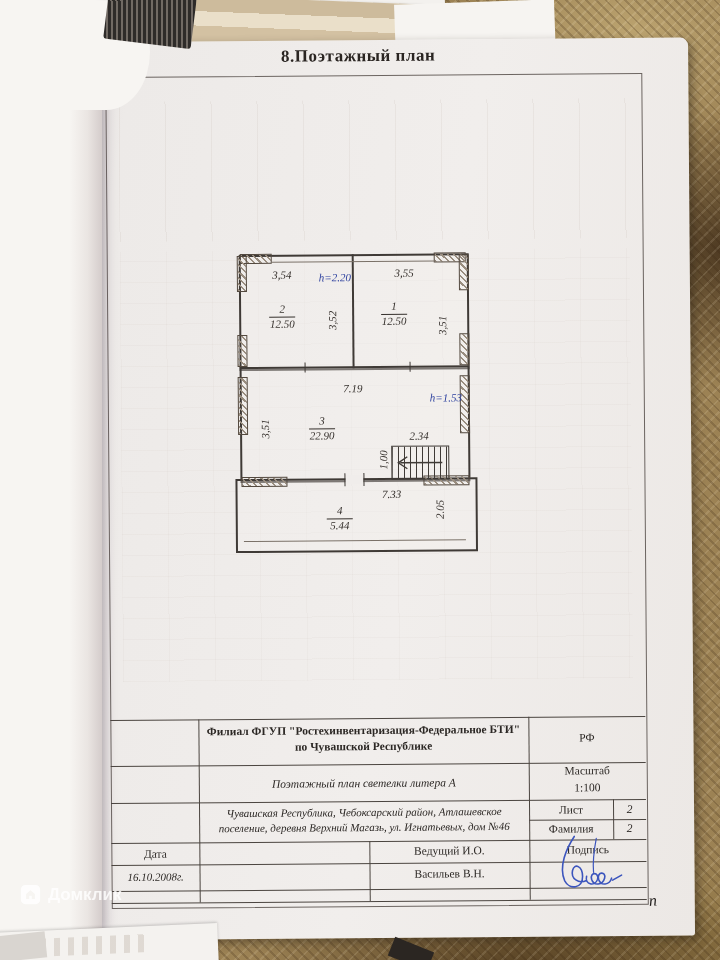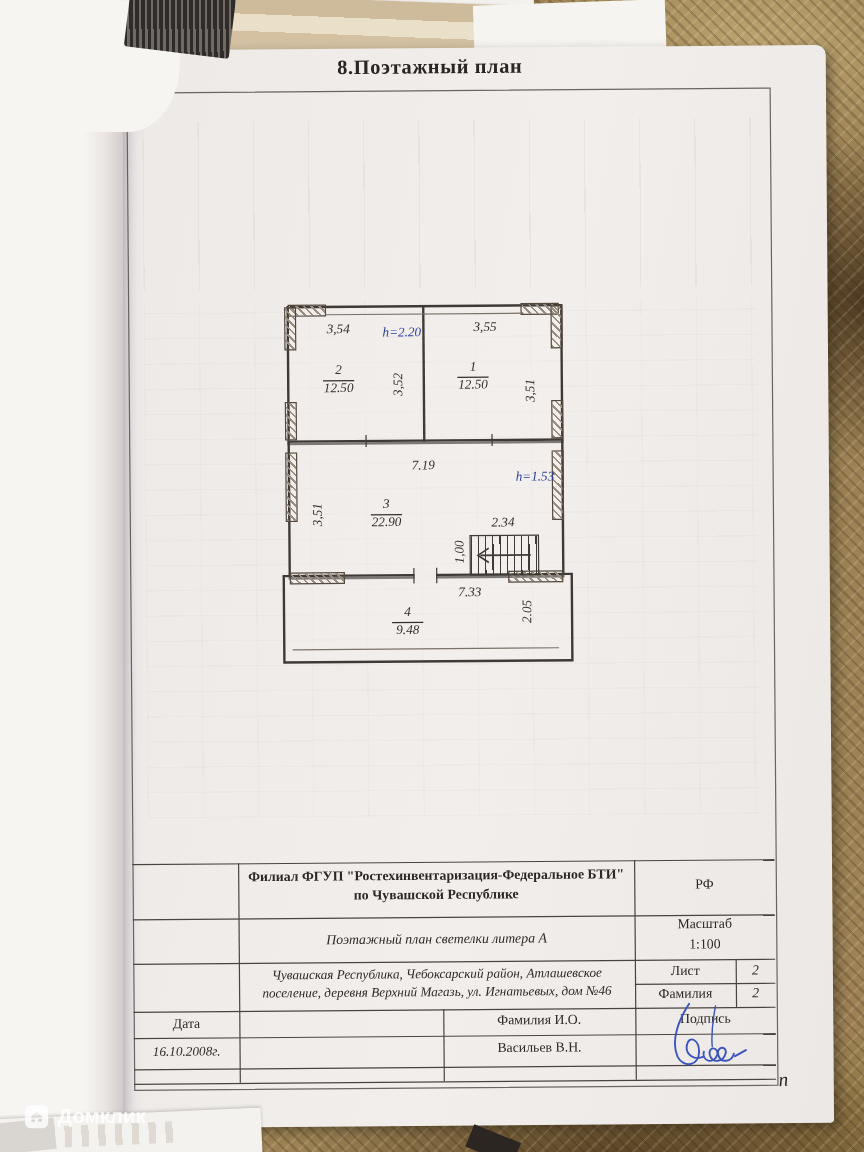--- a/index.html
+++ b/index.html
@@ -78,21 +78,21 @@
   .stack-dark{position:absolute;left:106px;top:-8px;width:88px;height:52px;transform:rotate(7deg);
     background:repeating-linear-gradient(82deg,#2e2b29 0 3px,#716a64 3px 5px);border-radius:3px;}
   .scrap1{position:absolute;left:-10px;top:928px;width:228px;height:38px;background:#f4f2ef;
     transform:rotate(-2.5deg);box-shadow:0 -1px 3px rgba(0,0,0,.2);}
   .scrap1 .marks{position:absolute;left:8px;top:8px;width:150px;height:18px;opacity:.4;
     background:repeating-linear-gradient(90deg, rgba(140,120,100,.5) 0 6px, rgba(0,0,0,0) 6px 14px);}
   .scrap-grey{position:absolute;left:-6px;top:934px;width:52px;height:26px;background:#d9d5d0;transform:rotate(-6deg);}
   .scrap-dark{position:absolute;left:390px;top:944px;width:42px;height:20px;background:#2b2622;transform:rotate(22deg);}
   .corner-mark{position:absolute;left:584px;top:854px;font-size:16px;font-style:italic;color:#1f1c1a;transform:rotate(-4deg);}
   
-  .wm{position:absolute;left:20px;top:920px;display:flex;align-items:center;gap:7px;}
+  .wm{position:absolute;left:20px;top:884px;display:flex;align-items:center;gap:7px;}
   .wm-label{font-family:"Liberation Sans", sans-serif;font-weight:bold;font-size:17px;color:rgba(255,255,255,.82);}
 </style>
 </head>
 <body>
 
 <div id="scene">
   <div class="weave"></div>
 
   <div class="stack-white"></div>
   <div class="strip-beige"></div>
@@ -161,21 +161,21 @@
         <span class="area">22.90</span>
       </div>
       <div class="dim vdim" style="left:10px;top:172px;width:40px;">3,51</div>
 
       <div class="dim" style="left:162px;top:180px;width:44px;">2.34</div>
       <div class="dim vdim" style="left:128px;top:204px;width:40px;">1,00</div>
 
       <div class="dim" style="left:132px;top:238px;width:48px;">7.33</div>
       <div class="roomlbl" style="left:80px;top:254px;width:48px;">
         <span class="num">4</span>
-        <span class="area">9.48</span>
+        <span class="area">5.44</span>
       </div>
       <div class="dim vdim" style="left:184px;top:254px;width:40px;">2.05</div>
     </div>
 
     <div class="tb">
 
       <div class="ln" style="left:0;top:0;width:535px;height:1px;"></div>
       <div class="ln" style="left:0;top:46px;width:535px;height:1px;"></div>
       <div class="ln" style="left:0;top:83px;width:535px;height:1px;"></div>
       <div class="ln" style="left:418px;top:103px;width:117px;height:1px;"></div>
@@ -202,21 +202,21 @@
       <div class="cell it" style="left:88px;top:87px;width:330px;font-size:11px;">
         <span style="display:block;">Чувашская Республика, Чебоксарский район, Атлашевское</span>
         <span style="display:block;">поселение, деревня Верхний Магазь, ул. Игнатьевых, дом №46</span>
       </div>
       <div class="cell" style="left:418px;top:86px;width:84px;">Лист</div>
       <div class="cell it" style="left:502px;top:86px;width:33px;">2</div>
       <div class="cell" style="left:418px;top:105px;width:84px;">Фамилия</div>
       <div class="cell it" style="left:502px;top:105px;width:33px;">2</div>
 
       <div class="cell" style="left:0;top:127px;width:88px;">Дата</div>
-      <div class="cell" style="left:258px;top:126px;width:160px;">Фамилия И.О.</div>
+      <div class="cell" style="left:258px;top:126px;width:160px;">Ведущий И.О.</div>
       <div class="cell" style="left:418px;top:126px;width:117px;">Подпись</div>
 
       <div class="cell it" style="left:0;top:150px;width:88px;font-size:11px;">16.10.2008г.</div>
       <div class="cell" style="left:258px;top:149px;width:160px;">Васильев В.Н.</div>
 
       <svg class="sig" viewBox="0 0 110 64">
         <path d="M38 4 C 30 16, 22 34, 28 48 C 33 58, 46 56, 46 44 C 46 34, 38 30, 36 38 C 34 46, 42 52, 50 48
                  M50 44 c -2 8, 8 11, 11 3 c 2 -7, -8 -8, -6 0 c 2 7, 11 6, 13 -1 c 2 -7, -8 -7, -6 1 c 2 7, 11 6, 13 -1
                  M76 48 l 9 -5" fill="none" stroke="#3c55bd" stroke-width="1.6" stroke-linecap="round"></path>
         <path d="M60 6 C 58 16, 56 28, 57 40" fill="none" stroke="#3c55bd" stroke-width="1.2" stroke-linecap="round"></path>

